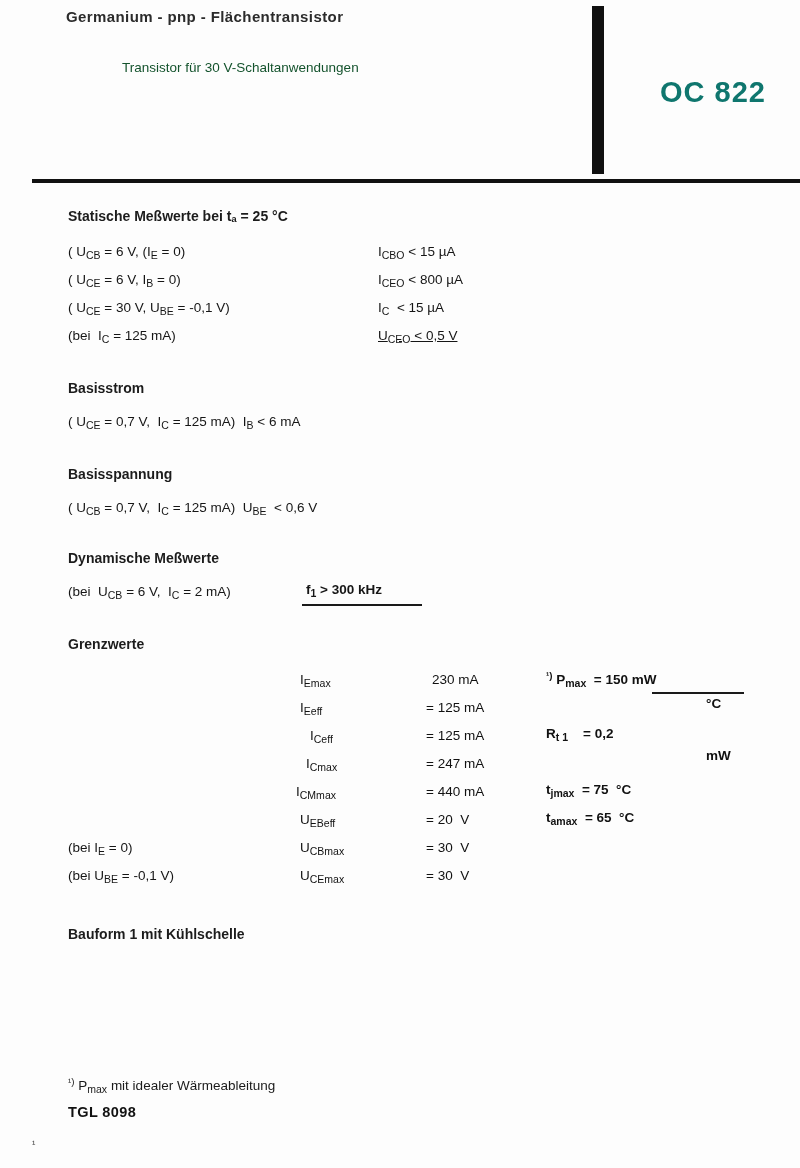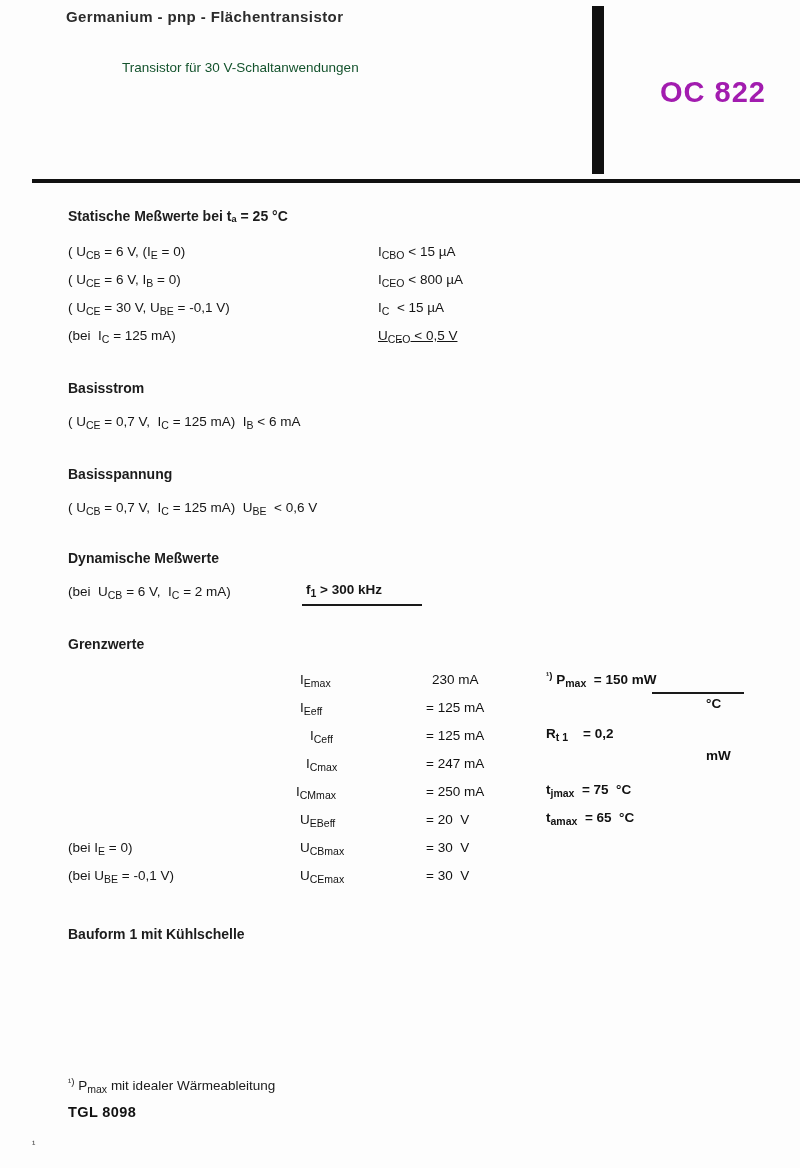--- a/index.html
+++ b/index.html
@@ -46,21 +46,21 @@
     font-size: 13.5px;
     color: #14532d;
     filter: blur(0.55px);
   }
   .hdr-type {
     position: absolute;
     left: 660px;
     top: 76px;
     font-size: 29px;
     font-weight: bold;
-    color: #a21caf;
+    color: #0f766e;
     letter-spacing: 1px;
   }
   .hdr-vbar {
     position: absolute;
     left: 592px;
     top: 6px;
     width: 12px;
     height: 168px;
     background: #111;
   }
@@ -211,21 +211,21 @@
     <div class="lv lv-sym" style="left:300px; top:514px;">I<span class="sub">Eeff</span></div>
     <div class="lv lv-val" style="left:426px; top:514px;">= 125 mA</div>
 
     <div class="lv lv-sym" style="left:310px; top:542px;">I<span class="sub">Ceff</span></div>
     <div class="lv lv-val" style="left:426px; top:542px;">= 125 mA</div>
 
     <div class="lv lv-sym" style="left:306px; top:570px;">I<span class="sub">Cmax</span></div>
     <div class="lv lv-val" style="left:426px; top:570px;">= 247 mA</div>
 
     <div class="lv lv-sym" style="left:296px; top:598px;">I<span class="sub">CMmax</span></div>
-    <div class="lv lv-val" style="left:426px; top:598px;">= 250 mA</div>
+    <div class="lv lv-val" style="left:426px; top:598px;">= 440 mA</div>
 
     <div class="lv lv-sym" style="left:300px; top:626px;">U<span class="sub">EBeff</span></div>
     <div class="lv lv-val" style="left:426px; top:626px;">= 20&nbsp; V</div>
 
     <div class="lv lv-sym" style="left:300px; top:654px;">U<span class="sub">CBmax</span></div>
     <div class="lv lv-val" style="left:426px; top:654px;">= 30&nbsp; V</div>
 
     <div class="lv lv-sym" style="left:300px; top:682px;">U<span class="sub">CEmax</span></div>
     <div class="lv lv-val" style="left:426px; top:682px;">= 30&nbsp; V</div>
 

